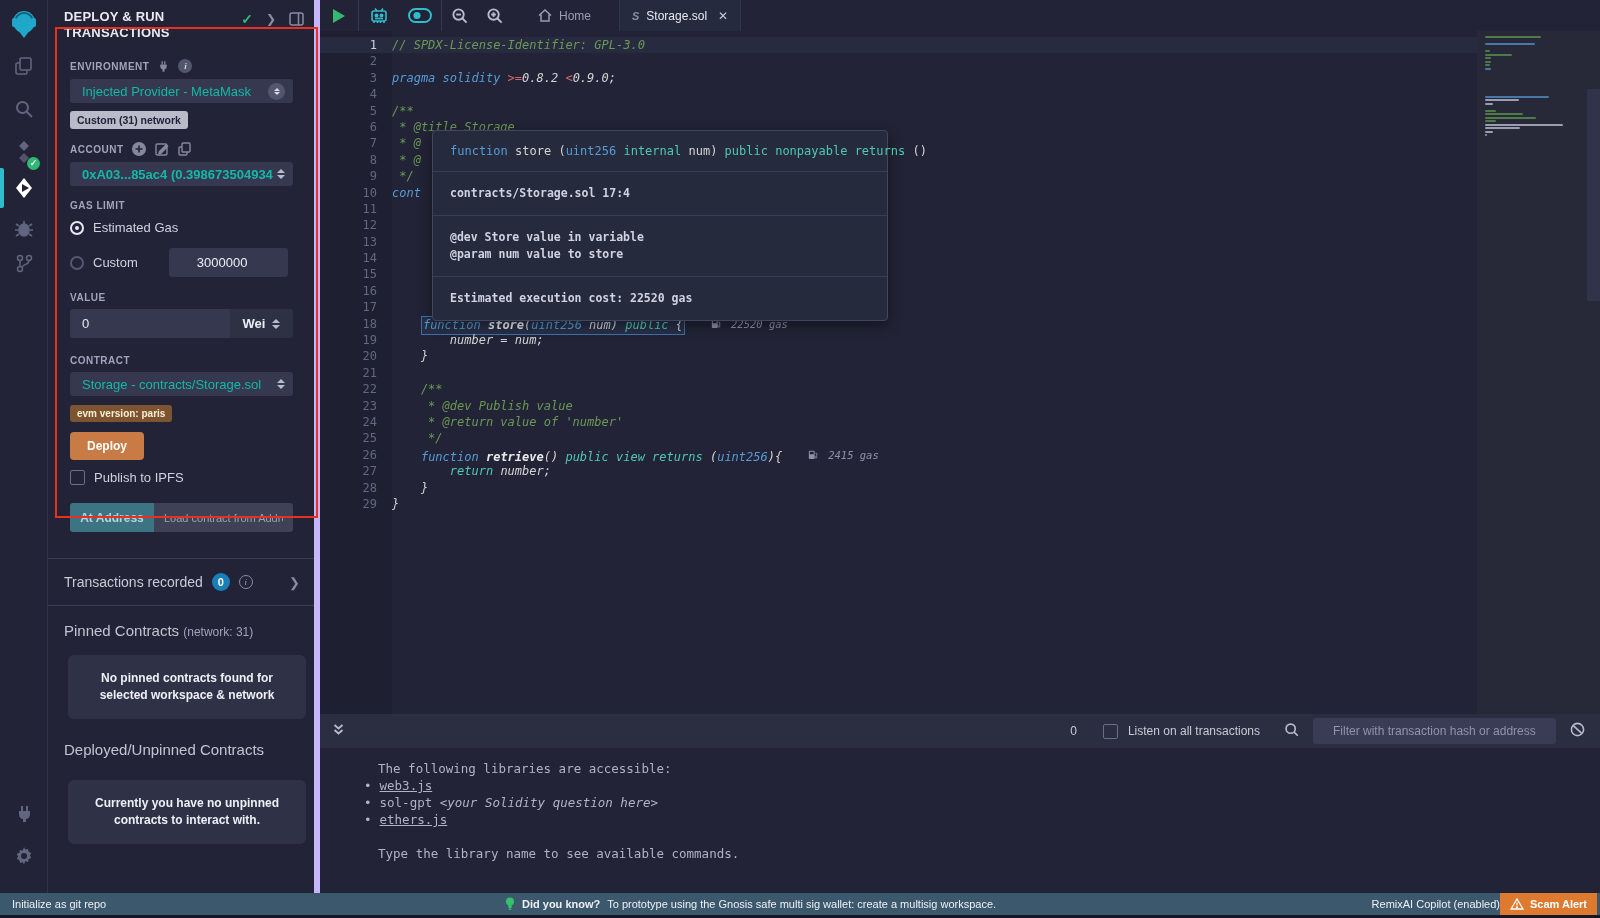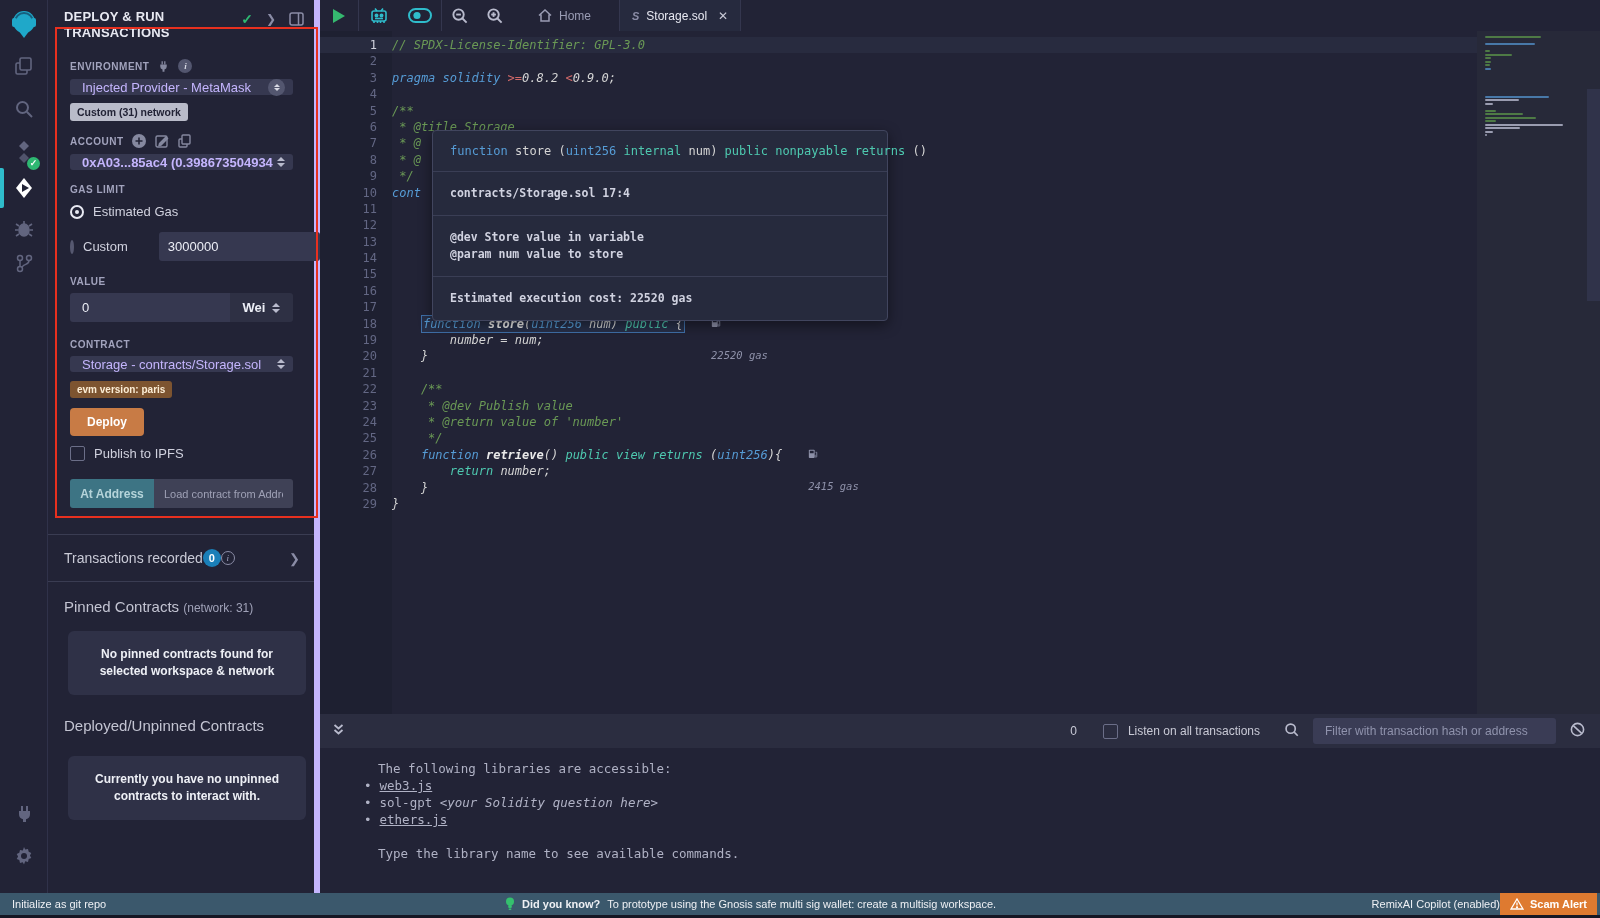--- a/index.html
+++ b/index.html
@@ -34,22 +34,22 @@
   .sp-content { padding:14px 21px 0 22px; }
   .sp-label-row { display:flex; align-items:center; gap:8px; margin-bottom:6px; }
   .sp-label { color:#a2a3bd; font-size:10px; font-weight:bold; letter-spacing:.5px; }
   .info-circle { width:14px; height:14px; border-radius:50%; background:#53566f;
                  color:#d8d9e4; font-size:9px; font-weight:bold; text-align:center;
                  line-height:14px; font-family:"Liberation Serif",serif; font-style:italic; }
   .info-outline { width:14px; height:14px; border-radius:50%; border:1px solid #8a8ca6;
                   color:#a2a3bd; font-size:9px; text-align:center; line-height:12px;
                   font-family:"Liberation Serif",serif; font-style:italic; }
 
-  .select { height:16px; background:#363850; border-radius:3px; display:flex;
-            align-items:center; padding:0 8px 0 12px; color:#c4b5fd; font-size:13px; }
+  .select { height:24px; background:#363850; border-radius:3px; display:flex;
+            align-items:center; padding:0 8px 0 12px; color:#14b8a6; font-size:13px; }
   .select .sel-text { flex:1 1 auto; white-space:nowrap; overflow:hidden; }
   .stepper { display:flex; flex-direction:column; align-items:center; gap:2px; }
   .stepper .up { width:0; height:0; border-left:4px solid transparent; border-right:4px solid transparent; border-bottom:4px solid #b9bbcd; }
   .stepper .dn { width:0; height:0; border-left:4px solid transparent; border-right:4px solid transparent; border-top:4px solid #b9bbcd; }
   .stepper-circle { width:17px; height:17px; border-radius:50%; background:#53566f;
                     display:flex; flex-direction:column; align-items:center; justify-content:center; gap:1px; }
   .stepper-circle .up { border-left:3px solid transparent; border-right:3px solid transparent; border-bottom:3px solid #d8d9e4; }
   .stepper-circle .dn { border-left:3px solid transparent; border-right:3px solid transparent; border-top:3px solid #d8d9e4; }
 
   .net-badge { display:inline-block; margin-top:8px; background:#b9bbc9; color:#222336;
@@ -57,22 +57,22 @@
 
   .mini-icons { display:flex; align-items:center; gap:9px; color:#85889f; }
   .mini-icons svg { display:block; }
 
   .radio-row { display:flex; align-items:center; gap:9px; margin-top:9px; }
   .radio { width:14px; height:14px; border-radius:50%; border:2px solid #565870; }
   .radio.on { border-color:#e8e9f2; position:relative; }
   .radio.on::after { content:""; position:absolute; left:3px; top:3px; width:4px; height:4px;
                      border-radius:50%; background:#e8e9f2; }
   .radio-label { color:#d0d1de; font-size:13px; }
-  .gas-input { width:161px; height:29px; margin-left:22px; background:#363850; border:none;
-               border-radius:3px; color:#eceef6; font-size:13px; padding:0 9px; outline:none; }
+  .gas-input { width:119px; height:29px; margin-left:22px; background:#363850; border:none;
+               border-radius:3px; color:#eceef6; font-size:13px; padding:0 28px; outline:none; }
 
   .value-row { display:flex; margin-top:6px; }
   .value-input { width:160px; height:29px; background:#363850; border:none; border-radius:3px 0 0 3px;
                  color:#eceef6; font-size:13px; padding:0 12px; outline:none; }
   .unit-select { width:69px; height:29px; background:#2e3044; border-radius:0 3px 3px 0;
                  display:flex; align-items:center; justify-content:center; gap:7px;
                  color:#eceef6; font-size:13px; font-weight:bold; }
 
   .evm-badge { display:inline-block; margin-top:9px; background:#7d5430; color:#fcedd5;
                font-size:10px; font-weight:bold; border-radius:3px; padding:3px 7px; }
@@ -84,21 +84,21 @@
   .pub-label { color:#d0d1de; font-size:13px; }
 
   .ataddr-row { display:flex; margin-top:18px; }
   .ataddr-btn { width:92px; height:29px; background:#3d7484; border:none; border-radius:3px 0 0 3px;
                 color:#b5d4da; font-size:12px; font-weight:bold; }
   .ataddr-input { width:139px; height:29px; background:#3f4156; border:none; border-radius:0 3px 3px 0;
                   color:#eceef6; font-size:11px; padding:0 10px; outline:none; }
   .ataddr-input::placeholder { color:#9ea0b5; }
 
   .sp-divider { border-top:1px solid #3a3c52; margin-top:26px; }
-  .tx-row { display:flex; align-items:center; padding:14px 14px 14px 16px; }
+  .tx-row { display:flex; align-items:center; gap:9px; padding:14px 14px 14px 16px; }
   .tx-label { color:#c9cad6; font-size:14px; }
   .tx-badge { width:18px; height:18px; border-radius:50%; background:#1a7fb8; color:#fff;
               font-size:11px; font-weight:bold; text-align:center; line-height:18px; }
   .tx-chev { margin-left:auto; color:#8a8ca6; font-size:13px; }
 
   .pin-title-row { padding:16px 16px 0 16px; color:#c3c4d2; font-size:15px; }
   .pin-sub { color:#a0a2b8; font-size:12px; }
   .empty-box { margin:16px 8px 0 20px; background:#2f3147; border-radius:6px;
                color:#eef0f6; font-size:12px; font-weight:bold; text-align:center;
                padding:15px 24px; line-height:17px; }
@@ -131,22 +131,22 @@
   .ln-num.cur { color:#cfd0dc; background:#282b3f; }
   .code { position:absolute; left:72px; top:0; right:123px; height:683px; padding-top:6px;font-style:italic; }
   .code-line { height:16.4px; line-height:16.4px; white-space:pre;
                font-size:12px; font-family:"DejaVu Sans Mono", monospace; color:#d4d4d4; }
   .code-line.cur { background:#282b3f; }
   .tk-cm { color:#6a9955; } .tk-kw { color:#569cd6; } .tk-ty { color:#4ec9b0; }
   .tk-op { color:#d16969; } .tk-pl { color:#d4d4d4; }
   .tk-fn { color:#e9e9e9; font-weight:bold; }
   .sel-box { display:inline-block; border:1px solid #3f6fa8; background:rgba(70,115,170,.16);
              margin:-1px 0; padding:0 1px; }
-  .gas-hint { display:inline-flex; align-items:flex-start; gap:19px; margin-left:26px;
-              color:#8d90a8; font-size:10.5px; font-family:"DejaVu Sans Mono", monospace;flex-direction:column; }
+  .gas-hint { display:inline-flex; align-items:center; gap:10px; margin-left:26px;
+              color:#8d90a8; font-size:10.5px; font-family:"DejaVu Sans Mono", monospace; }
   .gas-hint svg { display:block; }
 
   .minimap { position:absolute; right:0; top:0; width:123px; height:683px; background:#272939; }
   .mm-bars { position:absolute; left:8px; top:5px; width:80px; }
   .mm-bar { height:2px; margin-bottom:1.5px; border-radius:1px; }
   .scroll-thumb { position:absolute; right:0; top:58px; width:13px; height:212px; background:#30334a; }
 
   
   .tooltip { position:absolute; left:112px; top:99px; width:456px; background:#262a3d;
              border:1px solid #41455e; border-radius:4px; z-index:10;
@@ -159,21 +159,21 @@
 
   
   .term-bar { position:absolute; left:0; top:714px; width:1280px; height:34px; background:#2b2d40;
               display:flex; align-items:center; z-index:4; }
   .term-collapse { margin-left:12px; color:#b9bbcd; }
   .term-right { margin-left:auto; display:flex; align-items:center; gap:0; }
   .listen-count { color:#c9cad6; font-size:12px; margin-right:26px; }
   .listen-label { color:#c9cad6; font-size:12px; margin:0 24px 0 10px; }
   .term-search { color:#b9bbcd; margin-right:14px; }
   .filter-input { width:243px; height:26px; background:#3a3c55; border:none; border-radius:3px;
-                  color:#d8d9e4; font-size:12px; padding:0 12px; outline:none; }
+                  color:#d8d9e4; font-size:12px; padding:0 20px; outline:none; }
   .filter-input::placeholder { color:#9093ad; }
   .ban-icon { margin:0 15px 0 14px; color:#b9bbcd; }
 
   .terminal { position:absolute; left:0; top:748px; width:1280px; height:145px; background:#222336;
               font-family:"DejaVu Sans Mono", monospace; font-size:12.5px; color:#b0b2c5;
               padding:12px 0 0 12px; line-height:17px; }
   .term-line { padding-left:46px; }
   .term-bullet { padding-left:32px; }
   .term-bullet .dot { margin-right:8px; }
   .term-link { text-decoration:underline; }

